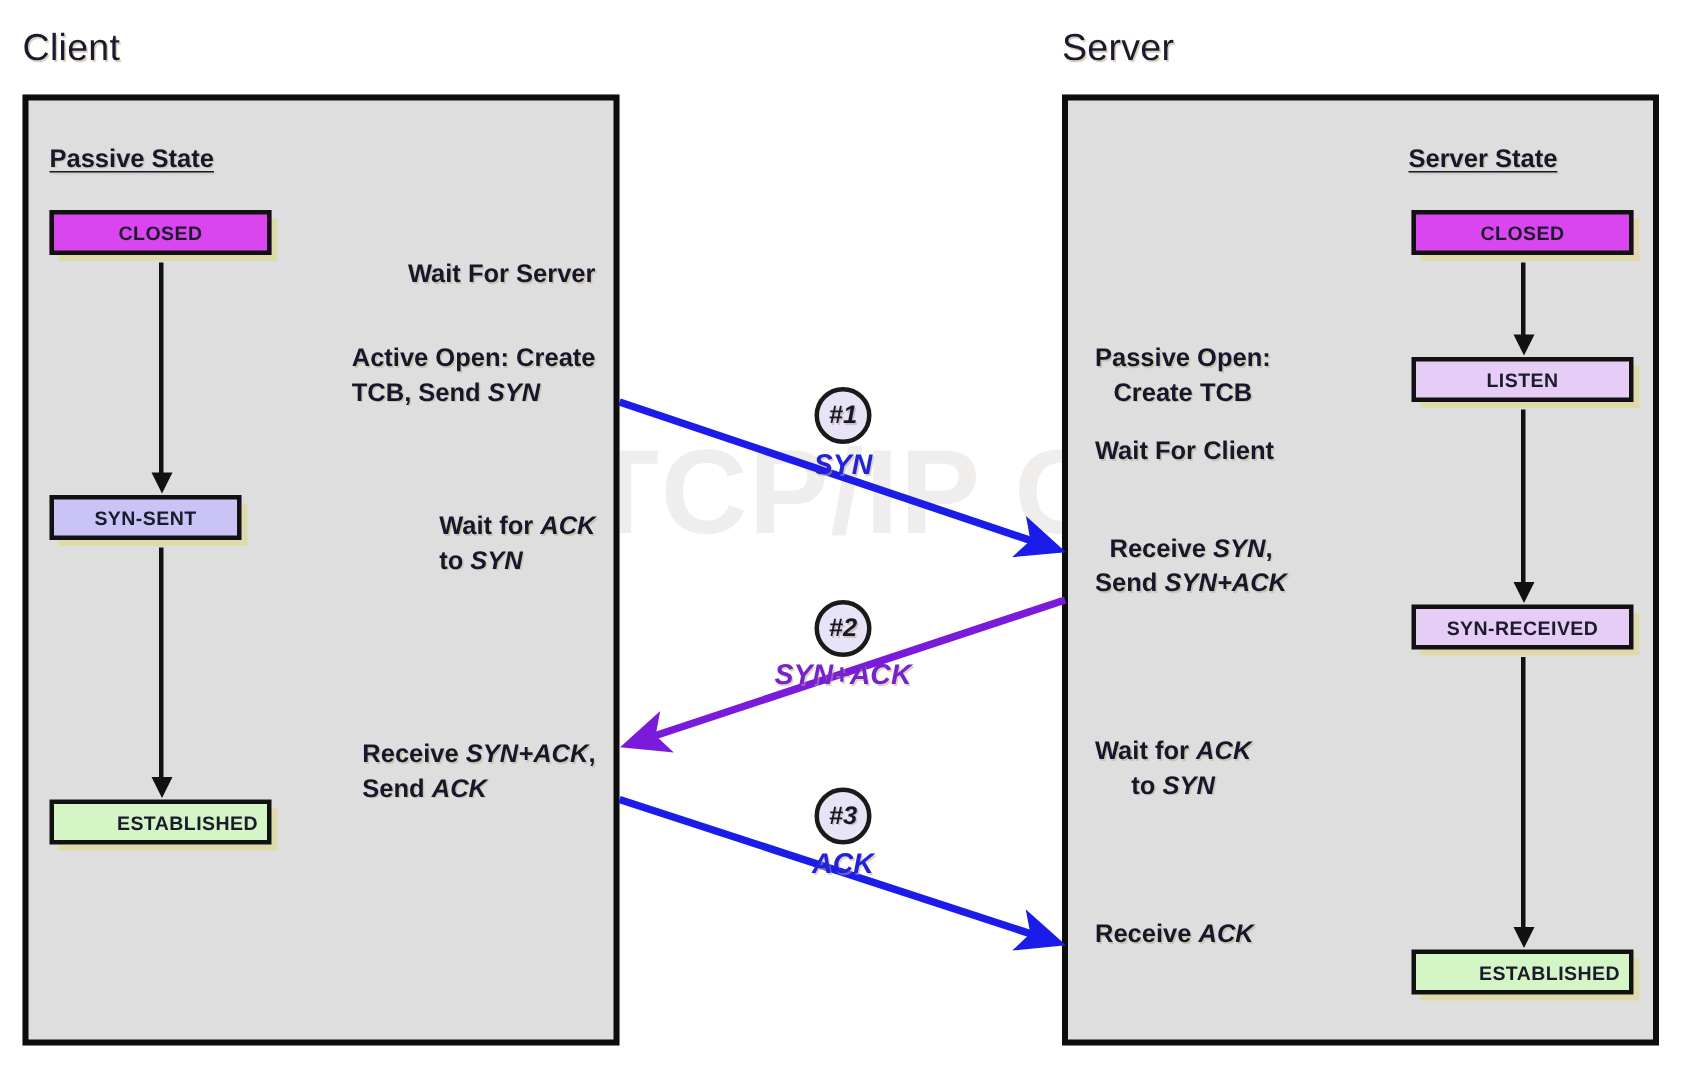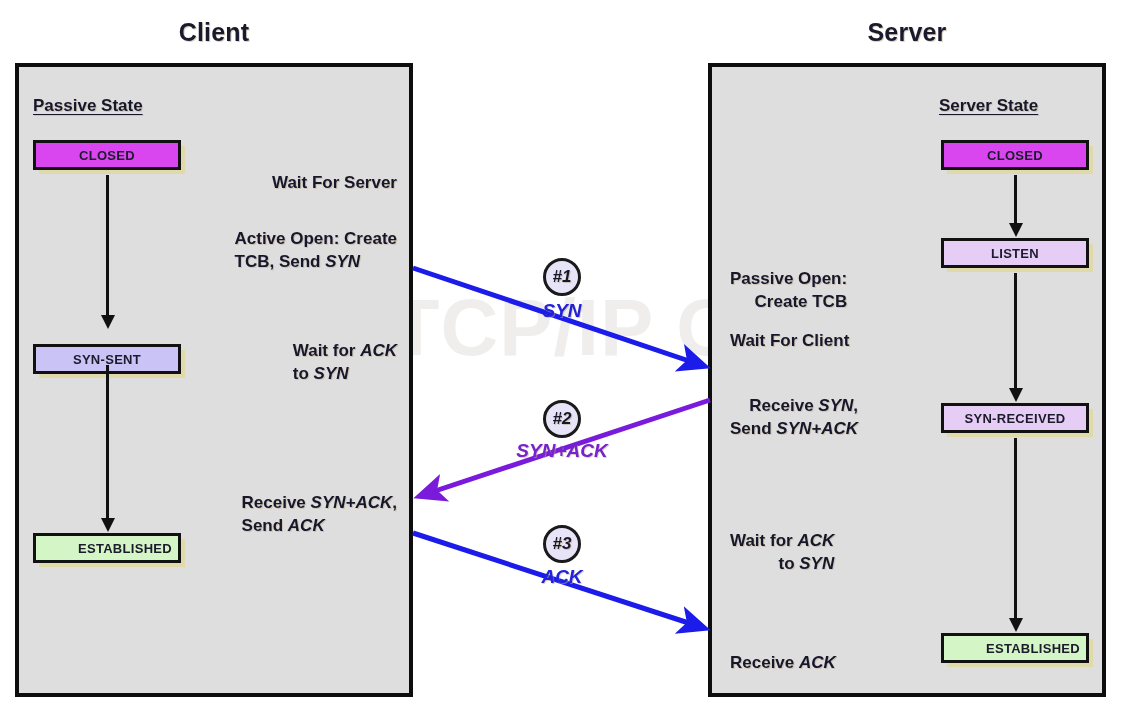--- a/index.html
+++ b/index.html
@@ -15,23 +15,23 @@
     width: 1124px;
     height: 724px;
     background: #ffffff;
     overflow: hidden;
   }
 
   
   .col-title {
     position: absolute;
     font-size: 25px;
-    font-weight: bold;
+    font-weight: normal;
     color: #1a1a2e;
-    text-align: center;
+    text-align: left;
     letter-spacing: 0.2px;
     text-shadow: 1px 1px 0 rgba(190,170,140,0.55);
   }
   #client-title { left: 15px;  top: 18px;  width: 398px; }
   #server-title { left: 708px; top: 18px;  width: 398px; }
 
   
   .panel {
     position: absolute;
     background: #dededf;
@@ -70,21 +70,21 @@
     box-shadow: 5px 5px 0 -1px rgba(224,216,160,0.85);
     white-space: nowrap;
   }
   .fill-plain   { background: #d946ef; }
   .fill-blue    { background: #c9c4f5; }
   .fill-violet  { background: #e6cdf5; }
   .fill-green   { background: #d4f5c6; padding-left: 36px; }
 
   
   #client-closed      { left: 33px; top: 140px; width: 148px; height: 30px; }
-  #client-syn-sent    { left: 33px; top: 344px; width: 148px; height: 30px; }
+  #client-syn-sent    { left: 33px; top: 330px; width: 128px; height: 30px; }
   #client-established { left: 33px; top: 533px; width: 148px; height: 30px; }
 
   
   #server-closed       { left: 941px; top: 140px; width: 148px; height: 30px; }
   #server-listen       { left: 941px; top: 238px; width: 148px; height: 30px; }
   #server-syn-received { left: 941px; top: 403px; width: 148px; height: 30px; }
   #server-established  { left: 941px; top: 633px; width: 148px; height: 30px; }
 
   
   .v-arrow {
@@ -114,21 +114,21 @@
     position: absolute;
     font-size: 17px;
     font-weight: bold;
     color: #17172b;
     line-height: 1.35;
     white-space: pre-line;
     text-shadow: 1px 1px 0 rgba(190,170,140,0.5);
   }
   .event-text i { font-style: italic; }
   .client-event { right: 727px; }
-  .server-event { text-align: right;  left: 730px; margin-top: 40px; }
+  .server-event { text-align: center;  left: 730px; }
 
   #ev-wait-for-server { top: 172px; }
   #ev-active-open     { top: 228px; }
   #ev-wait-for-ack    { top: 340px; }
   #ev-recv-synack     { top: 492px; }
 
   #ev-passive-open    { top: 228px; }
   #ev-wait-for-client { top: 290px; }
   #ev-recv-syn        { top: 355px; }
   #ev-server-wait-ack { top: 490px; }

